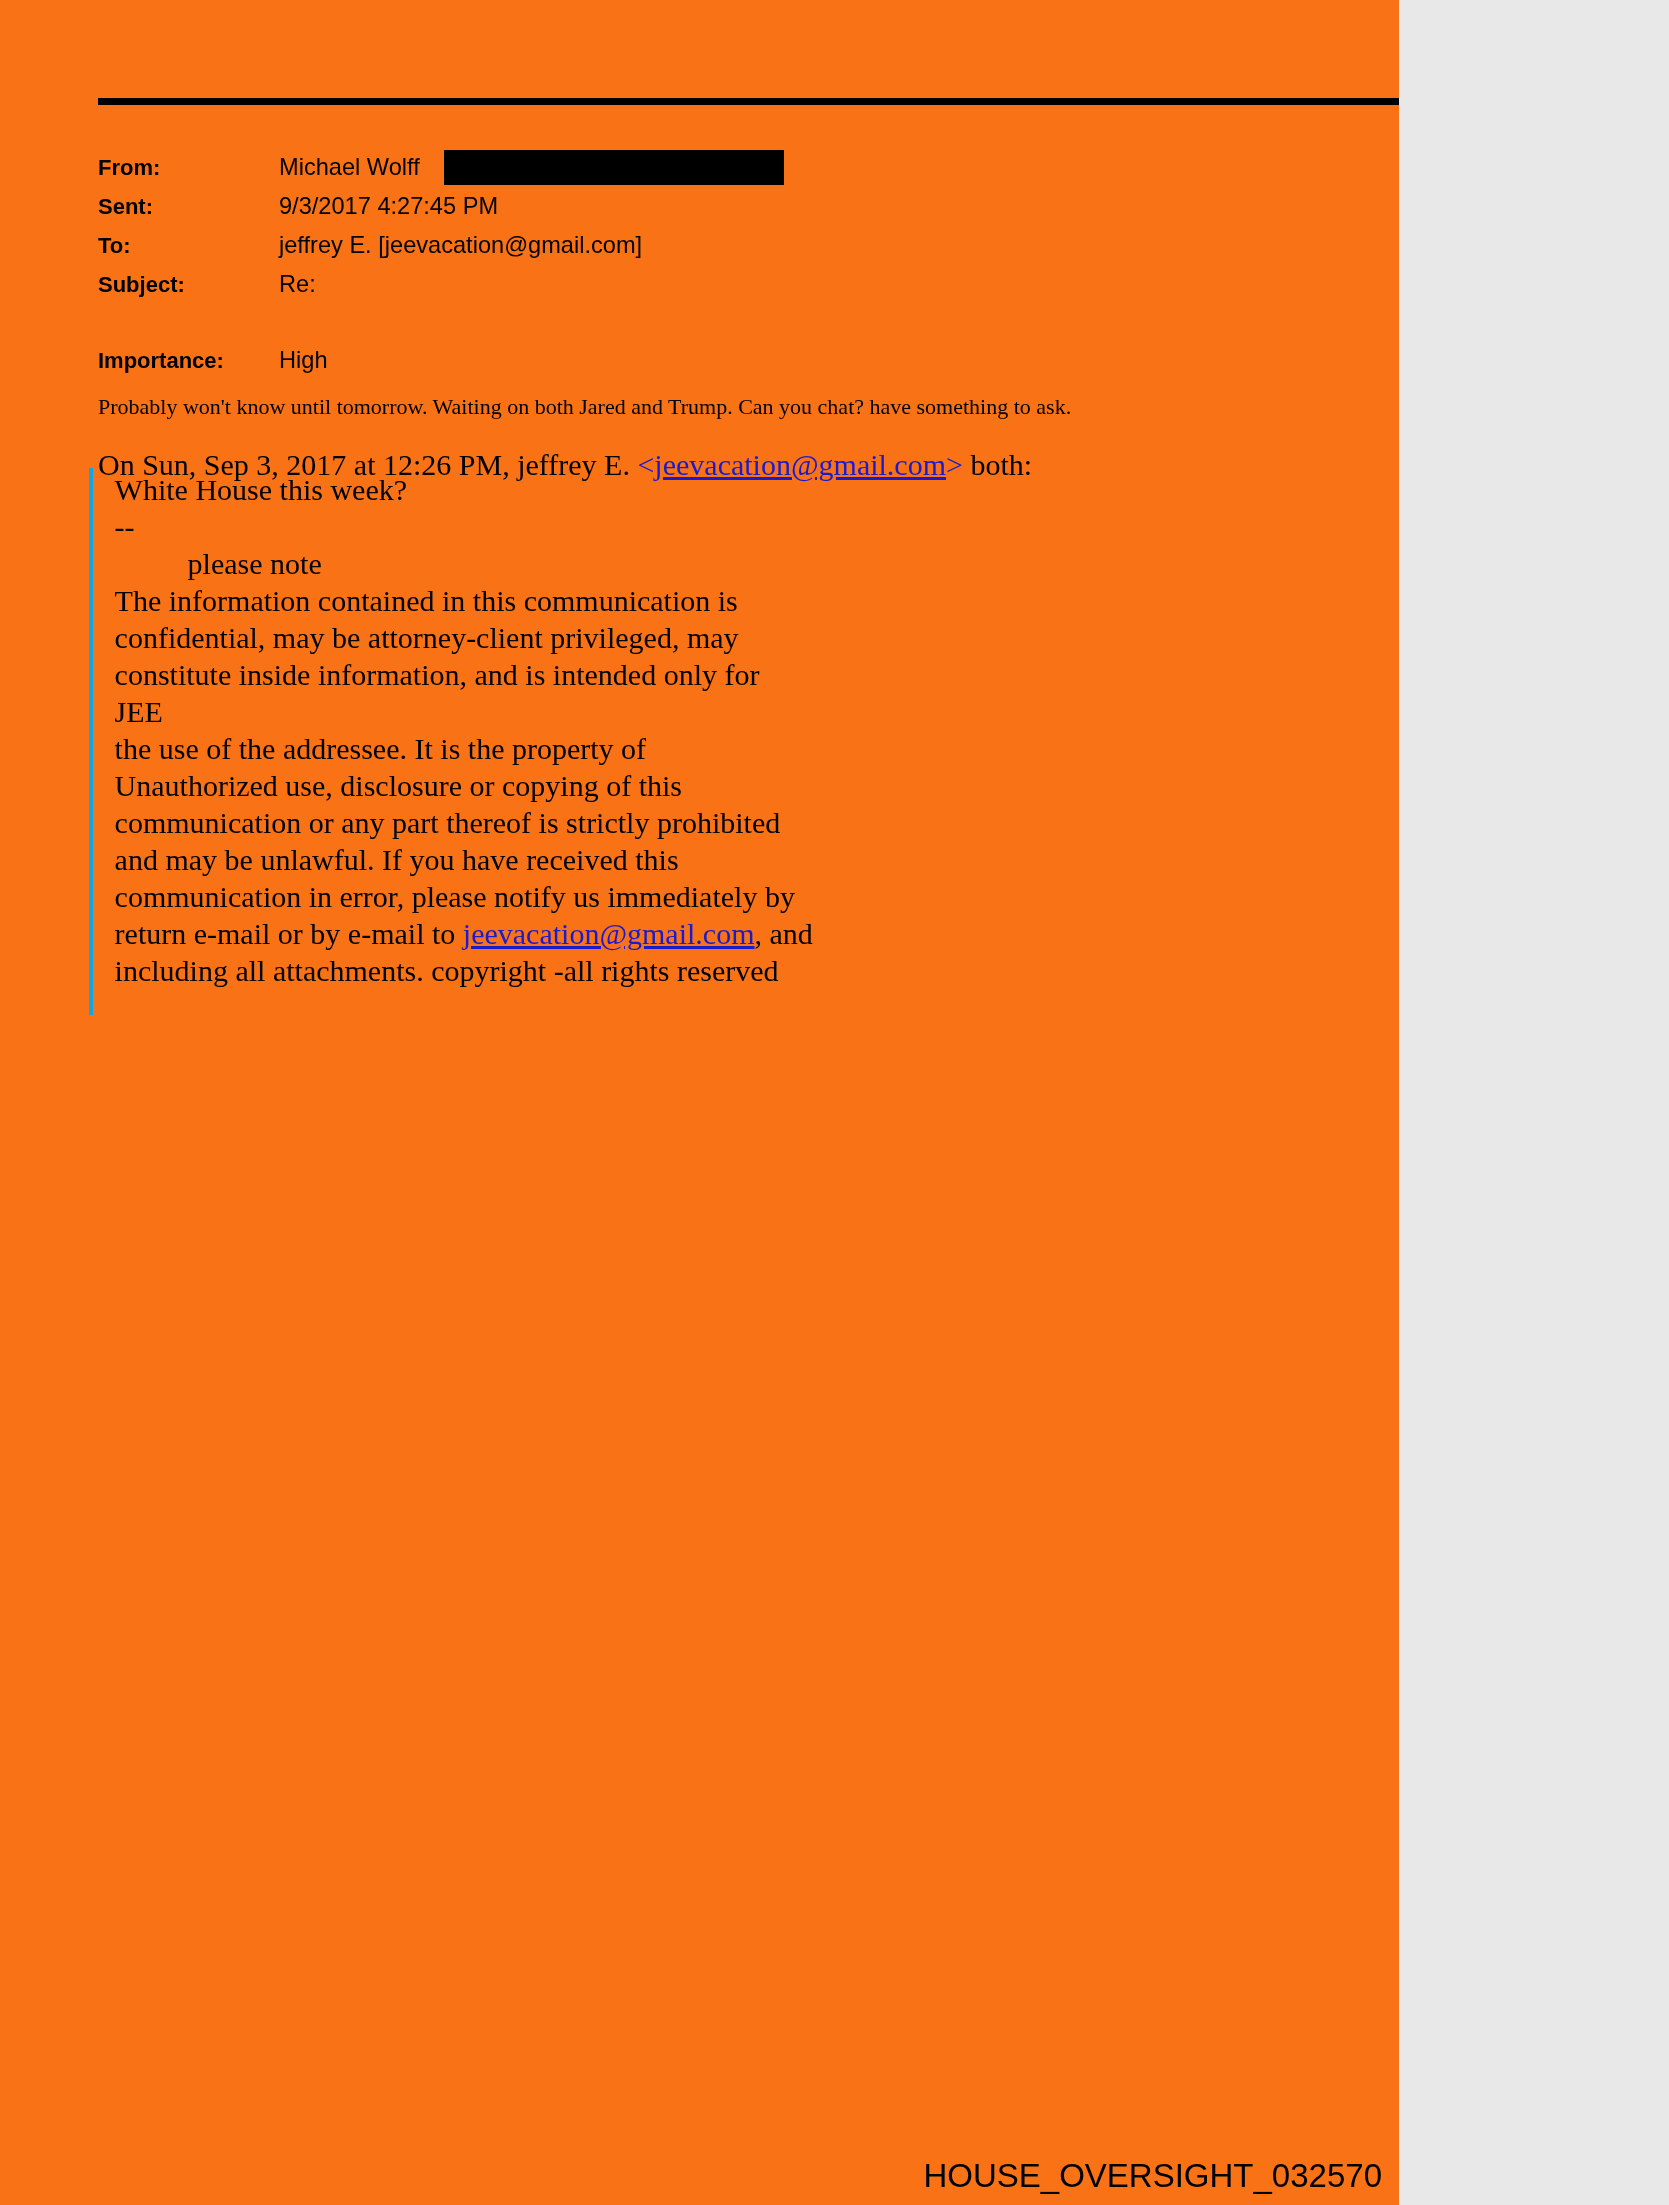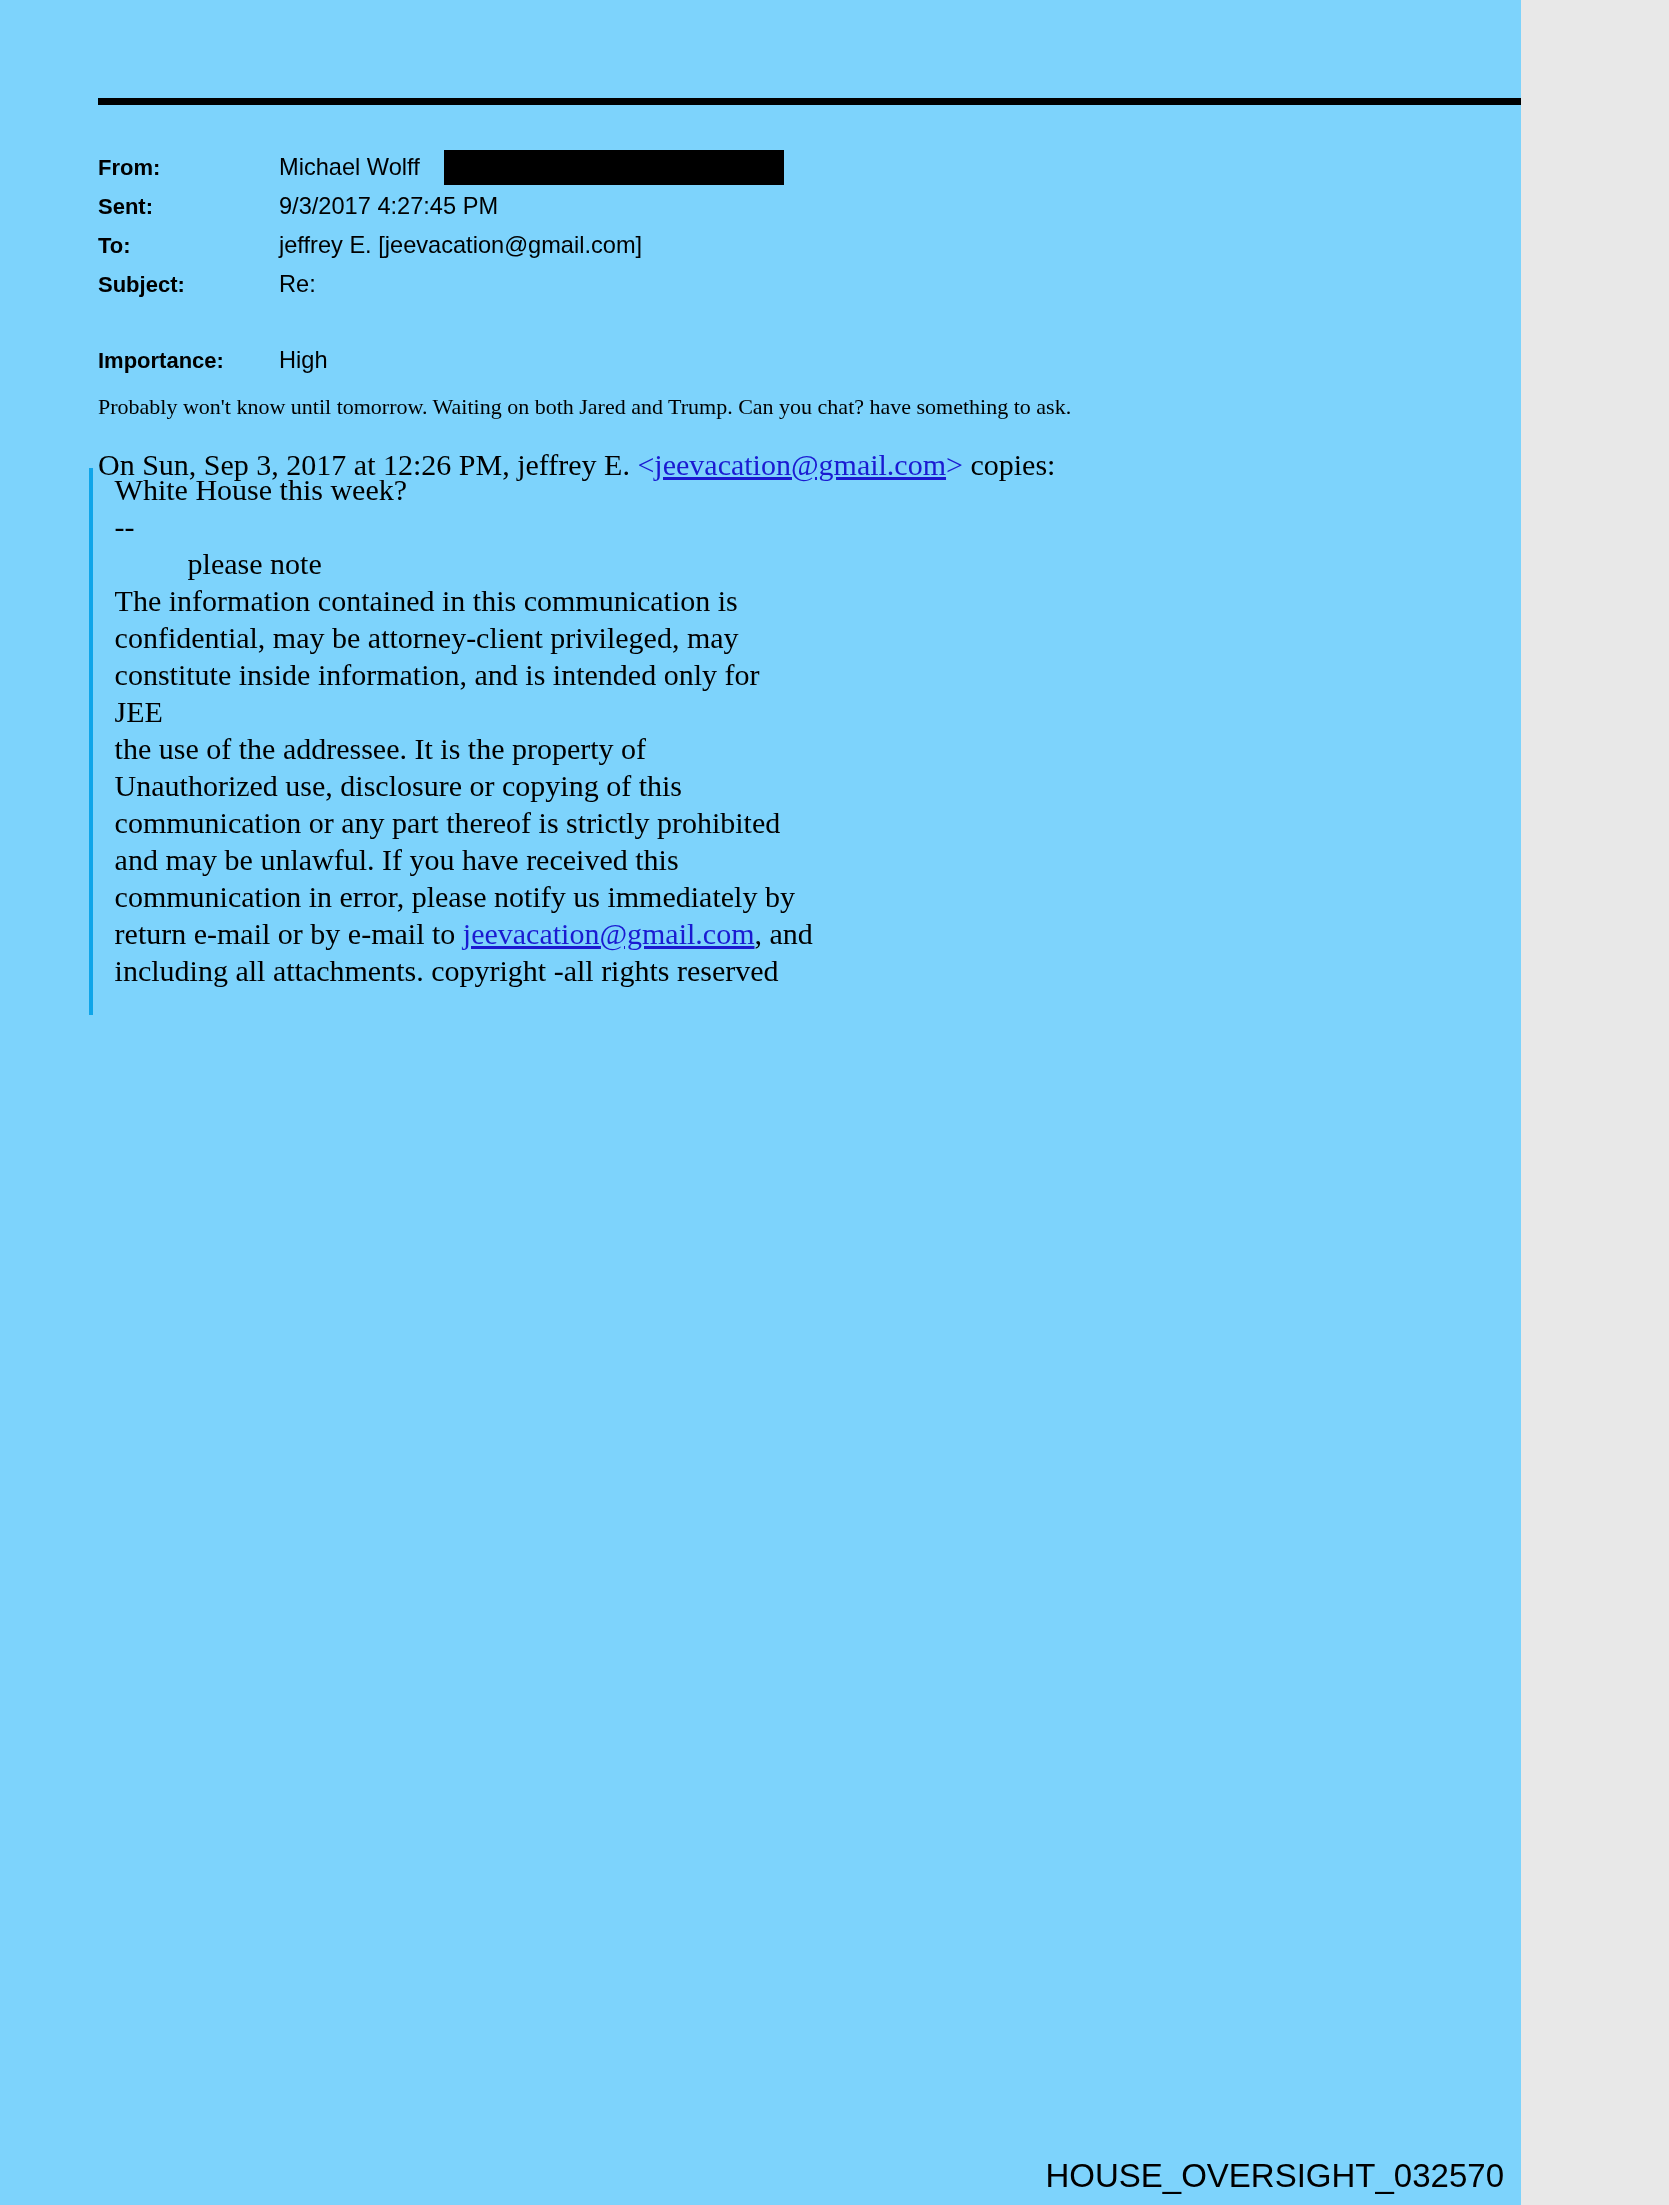--- a/index.html
+++ b/index.html
@@ -1,21 +1,21 @@
 <!DOCTYPE html>
 <html style="font-size:10.5px"><head>
 <meta charset="utf-8">
 <style>
   * { margin: 0; padding: 0; box-sizing: border-box; }
   html, body { background: #e8e8e8; }
   .page {
     position: relative;
-    width: 1521px;
+    width: 1399px;
     height: 2205px;
-    background: #7dd3fc;
+    background: #f97316;
     overflow: hidden;
     font-family: "Liberation Serif", serif;
     color: #000000;
   }
   
   .top-rule {
     position: absolute;
     left: 98px; top: 98px;
     width: 1473px; height: 7.2px;
     background: #000000;
@@ -109,21 +109,21 @@
     </div>
     <div class="hdr-row gap">
       <div class="hlabel">Importance:</div>
       <div class="hvalue">High</div>
     </div>
   </div>
 
   <div class="message">Probably won't know until tomorrow. Waiting on both Jared and Trump. Can you chat? have something to ask.</div>
 
   <div class="reply-line">
-    <span>On Sun, Sep 3, 2017 at 12:26 PM, jeffrey E. </span><span class="blue bracket">&lt;</span><a class="email-link" href="#">jeevacation@gmail.com</a><span class="blue bracket">&gt;</span><span> copies:</span>
+    <span>On Sun, Sep 3, 2017 at 12:26 PM, jeffrey E. </span><span class="blue bracket">&lt;</span><a class="email-link" href="#">jeevacation@gmail.com</a><span class="blue bracket">&gt;</span><span> both:</span>
   </div>
 
   <div class="quote">
     <div class="qline">White House this week?</div>
     <div class="qline">--</div>
     <div class="qline indent">please note</div>
     <div class="qline">The information contained in this communication is</div>
     <div class="qline">confidential, may be attorney-client privileged, may</div>
     <div class="qline">constitute inside information, and is intended only for</div>
     <div class="qline">JEE</div>

